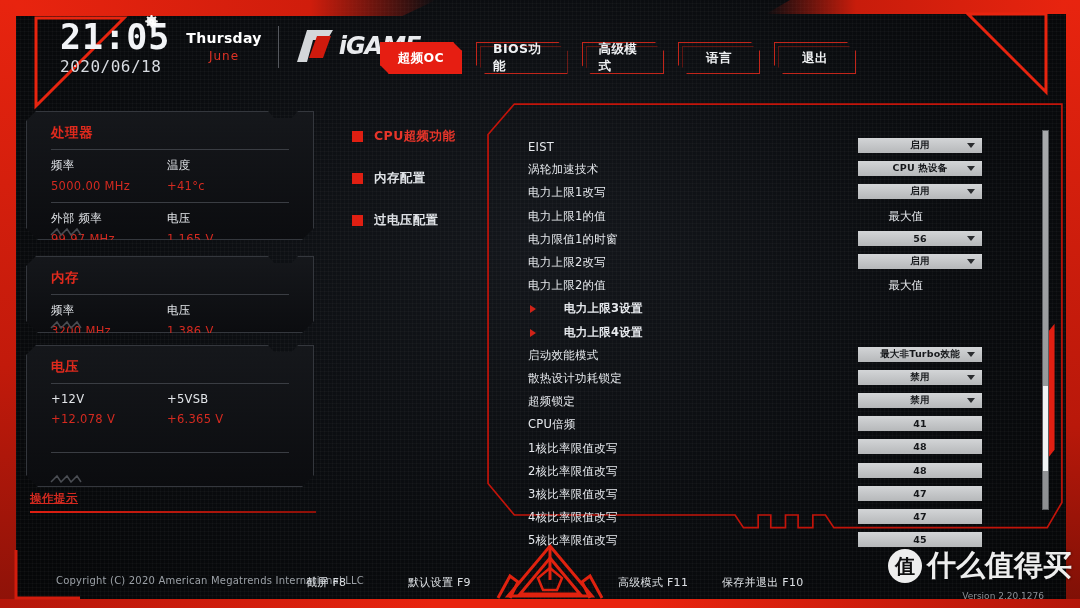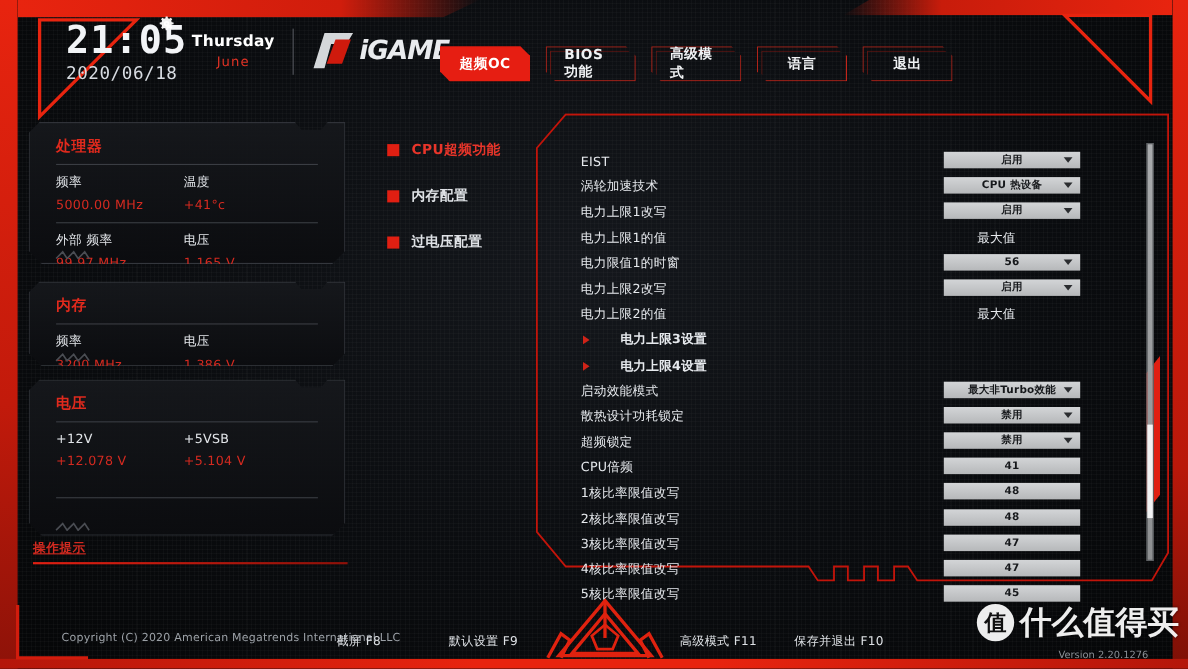--- a/index.html
+++ b/index.html
@@ -35,31 +35,31 @@
   .emblem { position:absolute; left:492px; bottom:6px; width:116px; height:62px; }
 
   
   .header { position:absolute; left:0; top:16px; width:856px; height:74px; }
   .clock-wrap { position:absolute; left:60px; top:4px; display:flex; align-items:flex-start; }
   .clock-main { color:#f2f4f7; font-size:35px; font-weight:bold; letter-spacing:1px;
      line-height:34px; font-family:"DejaVu Sans Mono","Liberation Mono",monospace; }
   .clock-date { color:#d8dce2; font-size:16px; letter-spacing:.5px; margin-top:3px;
      font-family:"DejaVu Sans Mono","Liberation Mono",monospace; }
   .gear-ico { position:absolute; left:84px; top:-6px; width:15px; height:15px; }
-  .daycol { margin-left:4px; margin-top:10px; text-align:center; }
+  .daycol { margin-left:16px; margin-top:10px; text-align:center; }
   .dayname { color:#ffffff; font-size:14px; font-weight:bold; letter-spacing:.3px; }
   .monthname { color:#e03225; font-size:12px; margin-top:3px; letter-spacing:1px; }
   .vdiv { width:1px; height:42px; background:#55585e; margin:6px 0 0 16px; }
   .brand { margin-left:14px; margin-top:8px; display:flex; align-items:center; }
   .brand-mark { width:44px; height:36px; }
   .brand-text { color:#e9ebee; font-size:24px; font-weight:bold; font-style:italic;
     letter-spacing:-1px; margin-left:2px; font-family:"DejaVu Sans","Liberation Sans",sans-serif; }
 
   
-  .tabs { position:absolute; left:400px; top:26px; display:flex; gap:14px; align-items:center; }
+  .tabs { position:absolute; left:380px; top:26px; display:flex; gap:14px; align-items:center; }
   .tab { position:relative; height:32px; min-width:82px; padding:0 16px;
     display:flex; align-items:center; justify-content:center;
     color:#f0f2f4; font-size:12.5px; font-weight:bold; letter-spacing:.4px;
     border:1px solid #c2251a; background:transparent;
     clip-path:polygon(0 0, calc(100% - 9px) 0, 100% 9px, 100% 100%, 9px 100%, 0 calc(100% - 9px));
   }
   .tab.active { background:#e61e12; border-color:#e61e12; color:#fff;
     box-shadow:0 0 12px rgba(230,30,18,.45); }
   .tab-shadow { position:absolute; left:3px; top:3px; width:100%; height:100%;
     border:1px solid rgba(160,25,16,.55); z-index:-1;
@@ -259,21 +259,21 @@
   <div class="lpanel p-volt">
     <div class="p-title">电压</div>
     <div class="p-rule"></div>
     <div class="prow">
       <div class="pcell">
         <div class="pk">+12V</div>
         <div class="pv">+12.078 V</div>
       </div>
       <div class="pcell">
         <div class="pk">+5VSB</div>
-        <div class="pv">+5.104 V</div>
+        <div class="pv">+6.365 V</div>
       </div>
     </div>
     <div class="p-rule" style="margin-top:26px;"></div>
     <div class="p-rule" style="margin-top:36px;"></div>
     <svg class="zig" viewBox="0 0 44 9">
       <path d="M2 8 L8 2 L12 8 L18 2 L22 8 L28 2 L32 8" stroke="#4a4d53" stroke-width="1.5" fill="none"></path>
     </svg>
   </div>
 
   <div class="hint">

